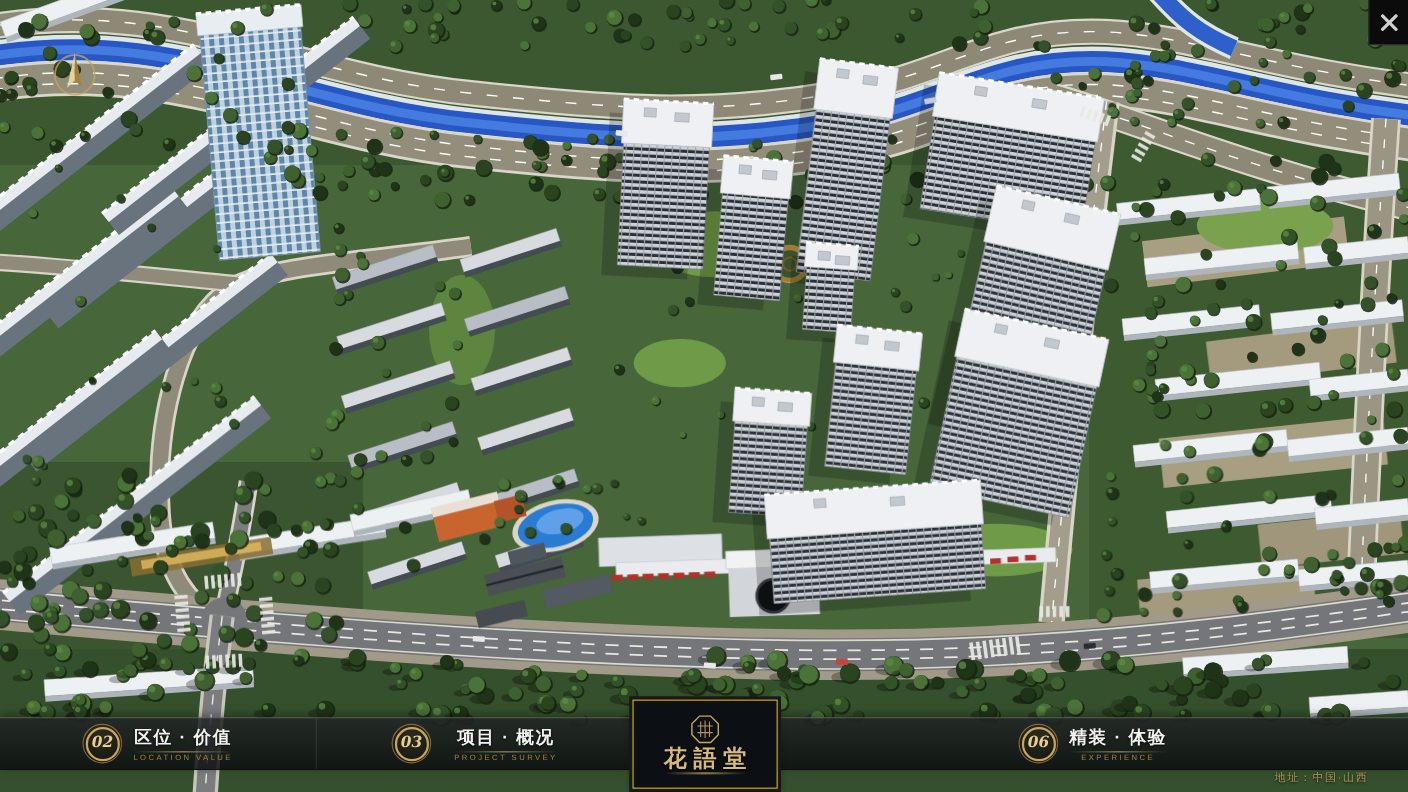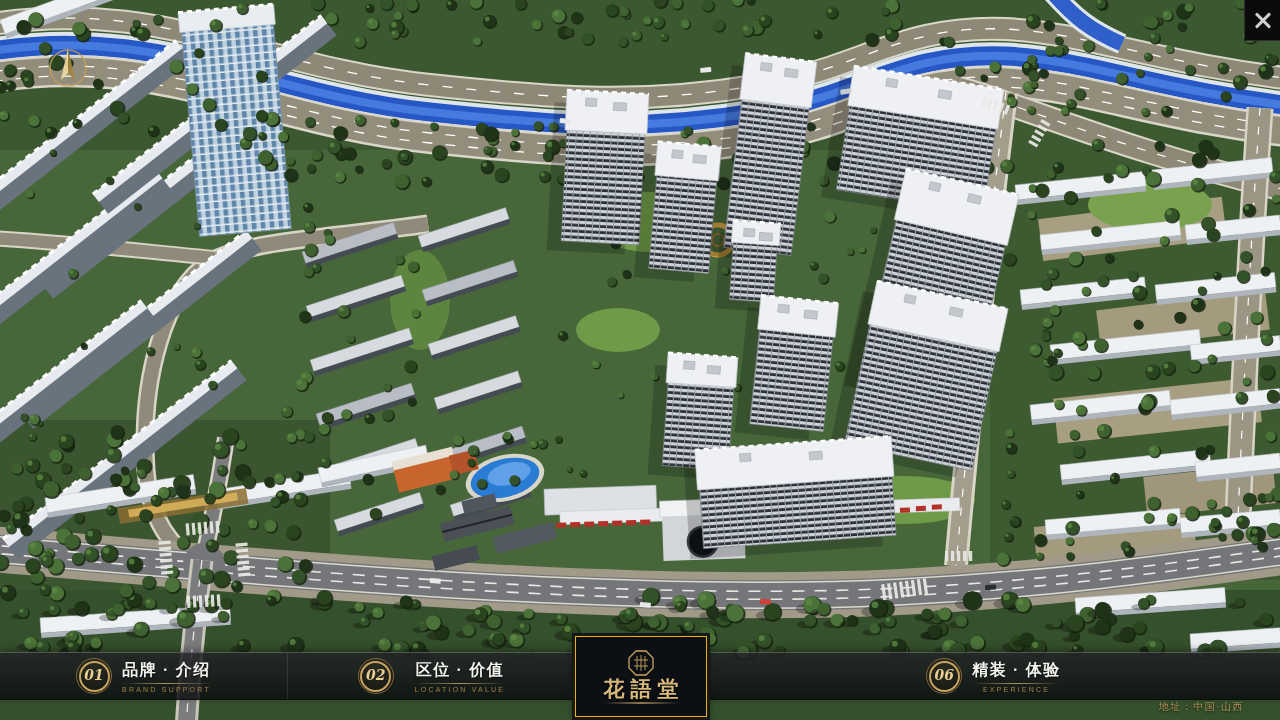--- a/index.html
+++ b/index.html
@@ -2230,39 +2230,39 @@
 
   <button class="close-btn" aria-label="✕">
     <span class="x"></span>
   </button>
 
   <nav class="navbar">
     <div class="nav-group left">
       <div class="nav-item">
         <span class="ring">
             <span class="ring-in">
-              <span class="num">01</span>
-            </span>
-          </span>
-        <span class="labels">
-            <span class="cn">品牌 · 介绍</span>
-            <span class="rule"></span>
-            <span class="en">BRAND SUPPORT</span>
-          </span>
-      </div>
-      <div class="nav-item">
-        <span class="ring">
-            <span class="ring-in">
               <span class="num">02</span>
             </span>
           </span>
         <span class="labels">
             <span class="cn">区位 · 价值</span>
             <span class="rule"></span>
             <span class="en">LOCATION VALUE</span>
+          </span>
+      </div>
+      <div class="nav-item">
+        <span class="ring">
+            <span class="ring-in">
+              <span class="num">03</span>
+            </span>
+          </span>
+        <span class="labels">
+            <span class="cn">项目 · 概况</span>
+            <span class="rule"></span>
+            <span class="en">PROJECT SURVEY</span>
           </span>
       </div>
     </div>
 
     <div class="nav-group right">
       <div class="nav-item">
         <span class="ring">
             <span class="ring-in">
               <span class="num">06</span>
             </span>

